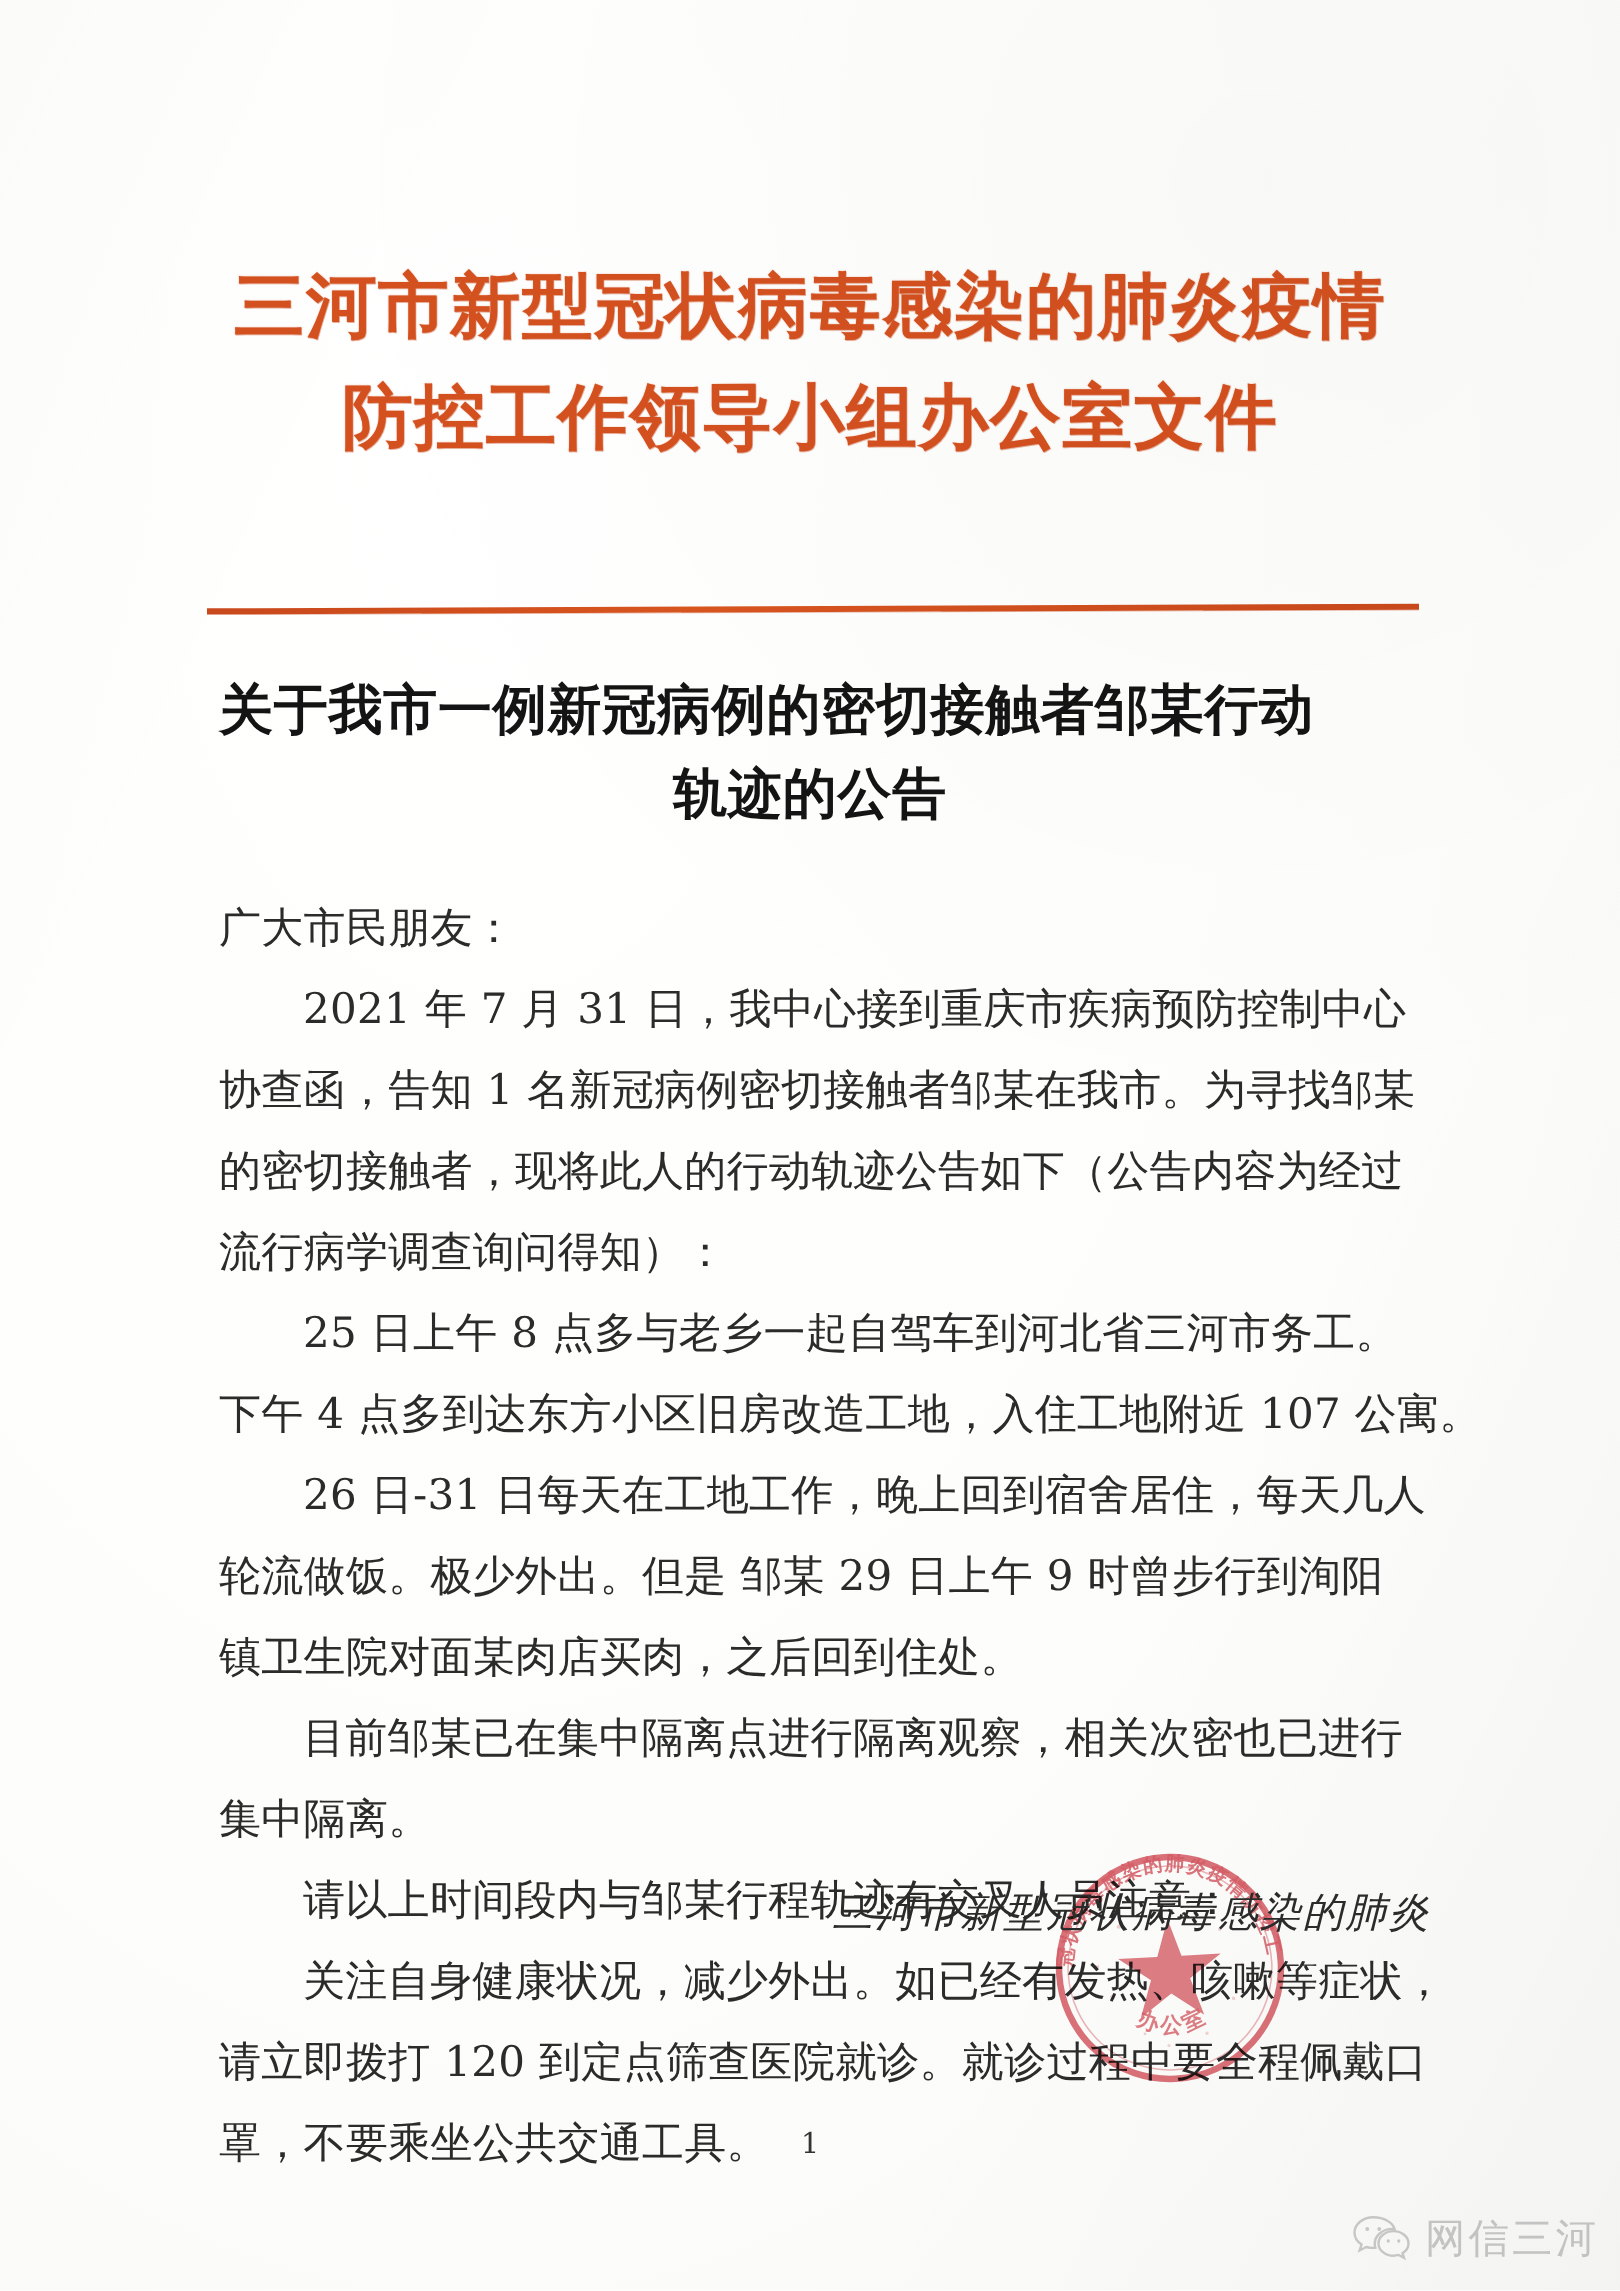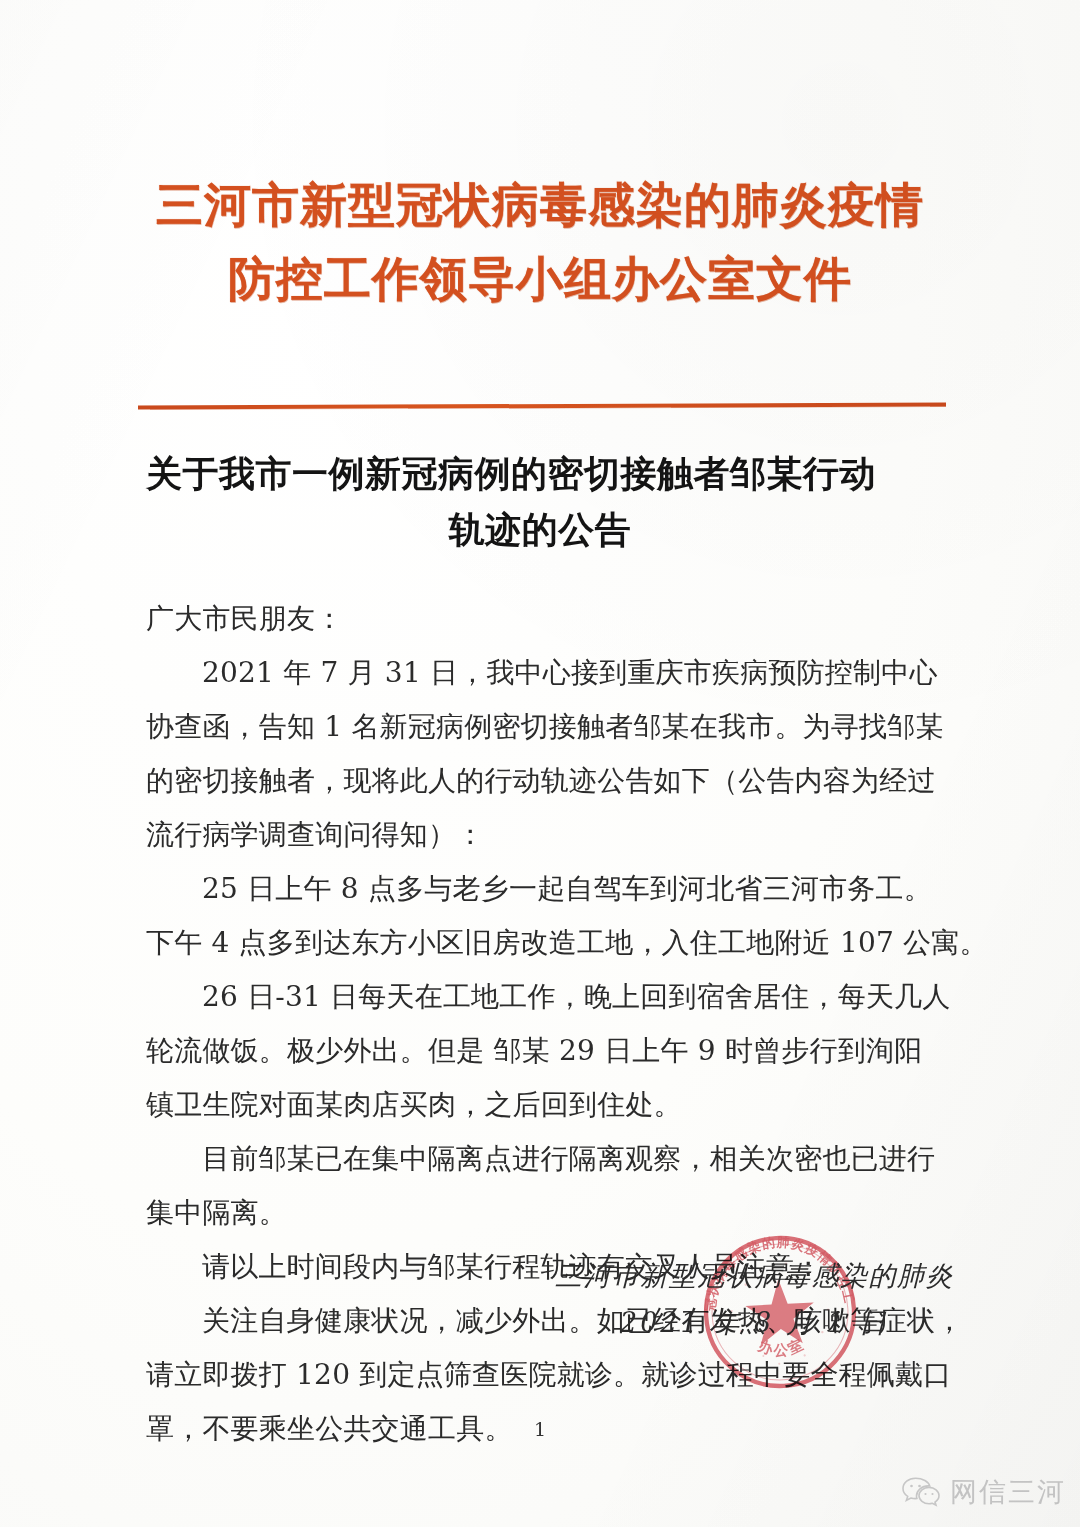--- a/index.html
+++ b/index.html
@@ -227,21 +227,20 @@
         <circle cx="126" cy="152" r="1.3"></circle>
           <circle cx="44" cy="96" r="1.2"></circle>
         <circle cx="156" cy="100" r="1.2"></circle>
           <circle cx="110" cy="44" r="1.1"></circle>
       </g>
     </svg>
   </div>
 
   <div id="signature">
     <span class="s-line">三河市新型冠状病毒感染的肺炎</span>
-    <span class="s-line s-date">2021 年 8 月 1 日</span>
   </div>
 
   <div id="page-number">1</div>
 
   <div id="footer-brand" style="color: rgb(198, 198, 198);">
     <svg class="wechat-icon" viewBox="0 0 40 34">
       <path d="M14.5 3.2C7.6 3.2 2 7.8 2 13.4c0 3.2 1.8 6.1 4.7 8l-1.3 3.9 4.5-2.3c1.4.4 2.9.6 4.6.6.5 0 1 0 1.4-.1-.3-.8-.4-1.7-.4-2.6 0-5.5 5.3-10 11.8-10 .5 0 1 0 1.4.1C27.6 6.6 21.7 3.2 14.5 3.2z" fill="none" stroke="#c9c9c9" stroke-width="1.6"></path>
       <path d="M38 20.6c0-4.5-4.5-8.2-10-8.2s-10 3.7-10 8.2c0 4.5 4.5 8.2 10 8.2 1.2 0 2.3-.2 3.4-.5l3.6 1.9-1-3.1c2.4-1.5 4-3.8 4-6.5z" fill="none" stroke="#c9c9c9" stroke-width="1.6"></path>
       <circle cx="10.5" cy="11" r="1.3" fill="#c9c9c9"></circle>
       <circle cx="18.5" cy="11" r="1.3" fill="#c9c9c9"></circle>

